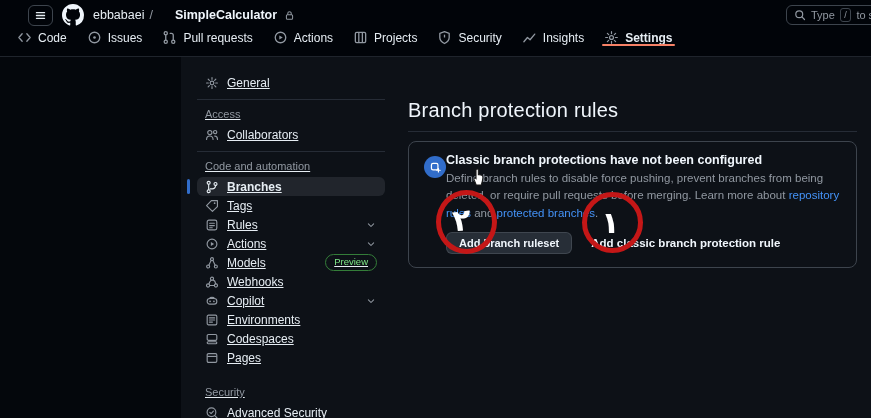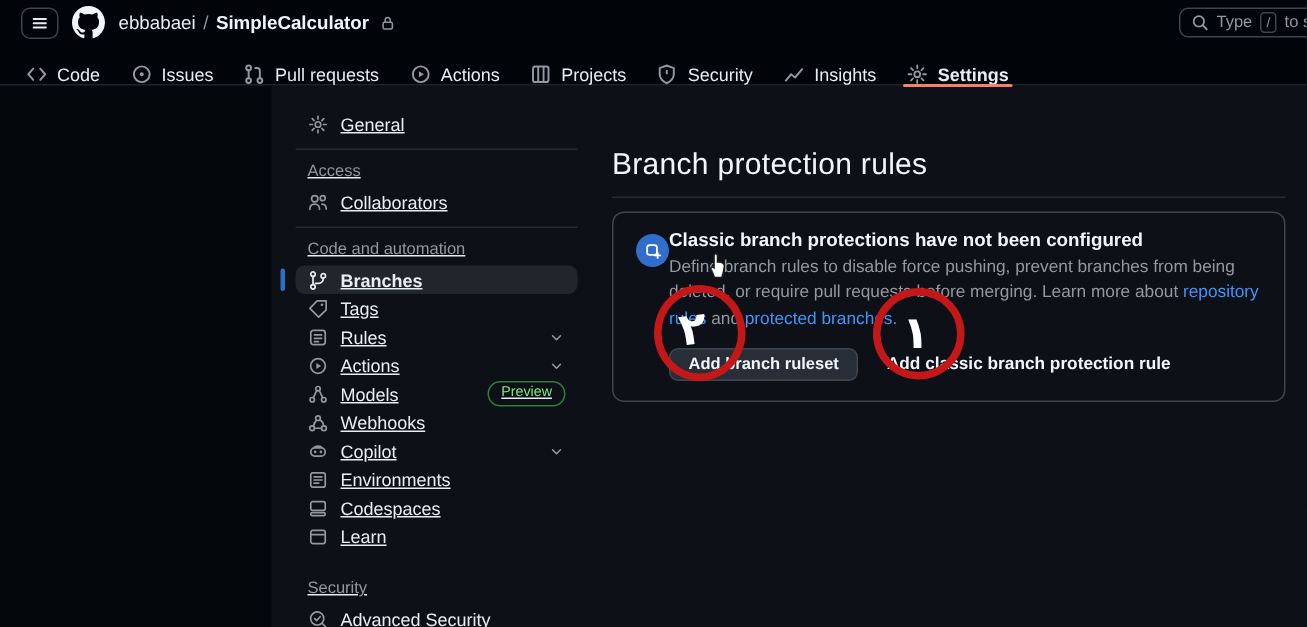--- a/index.html
+++ b/index.html
@@ -8,33 +8,33 @@
     position:relative; overflow:hidden;
     background:#0d1117;
     font-family:"Liberation Sans", sans-serif;
     color:#e6edf3;
     -webkit-font-smoothing:antialiased;
   }
   svg { display:block; }
 
   
   .app-header { position:absolute; top:0; left:0; right:0; height:57px; background:#010409; border-bottom:1px solid #1f242c; z-index:2; }
-  .header-top { height:30px; display:flex; align-items:center; padding:0 14px; gap:9px; }
+  .header-top { height:30px; display:flex; align-items:center; padding:0 28px; gap:9px; }
   .hamburger-btn { width:25px; height:21px; border:1px solid #3d444d; border-radius:6px; background:transparent; color:#e6edf3; display:flex; align-items:center; justify-content:center; cursor:pointer; }
   .gh-logo { color:#f0f6fc; display:flex; align-items:center; }
   .breadcrumb { display:flex; align-items:center; gap:5px; font-size:12.5px; }
   .breadcrumb .owner { color:#e6edf3; }
   .breadcrumb .sep { color:#9198a1; }
-  .breadcrumb .repo { color:#f0f6fc; font-weight:700; }
+  .breadcrumb .repo { color:#f0f6fc; font-weight:700;margin-left:17px; }
   .breadcrumb .lock { color:#9198a1; margin-left:2px; display:flex; }
   .search-box { position:absolute; left:786px; top:5px; width:112px; height:20px; border:1px solid #3d444d; border-radius:6px; display:flex; align-items:center; gap:5px; padding:0 7px; color:#9198a1; font-size:11px; white-space:nowrap; cursor:text; }
   .slash-key { border:1px solid #3d444d; border-radius:3px; font-size:9px; line-height:1; padding:1.5px 3.5px; color:#9198a1; }
 
   
-  .tabs-row { position:absolute; top:30px; left:0; height:27px; display:flex; align-items:flex-end; padding:0 8px; gap:2px; }
+  .tabs-row { position:absolute; top:30px; left:0; height:27px; display:flex; align-items:flex-start; padding:0 8px; gap:2px; }
   .tab { display:flex; align-items:center; gap:6px; padding:0 9px; font-size:12px; color:#e6edf3; position:relative; cursor:pointer; }
   .tab .ticon { color:#9198a1; display:flex; }
   .tab.active { font-weight:600; }
   .tab.active::after { content:""; position:absolute; left:7px; right:7px; bottom:-1px; height:2px; border-radius:2px; background:#f78166; }
 
   
   .left-void { position:absolute; top:57px; left:0; width:181px; bottom:0; background:#04070c; }
   .sidebar { position:absolute; top:57px; left:181px; width:224px; bottom:0; padding:16px 20px 0 16px;text-decoration:underline; }
   .side-item { display:flex; align-items:center; gap:8px; height:19px; padding:0 8px; border-radius:6px; font-size:12px; color:#e6edf3; position:relative; cursor:pointer; }
   .side-item .sicon { color:#9198a1; display:flex; flex-shrink:0; }
@@ -322,21 +322,21 @@
       </span>
     <span>Codespaces</span>
   </div>
   <div class="side-item">
     <span class="sicon">
         <svg width="14" height="14" viewBox="0 0 16 16" fill="none" stroke="currentColor" stroke-width="1.3">
           <rect x="2.5" y="3" width="11" height="10" rx="1.5"></rect>
           <path d="M2.5 6.2h11"></path>
         </svg>
       </span>
-    <span>Learn</span>
+    <span>Pages</span>
   </div>
 
   <div class="side-gap"></div>
   <div class="side-heading">Security</div>
 
   <div class="side-item">
     <span class="sicon">
         <svg width="14" height="14" viewBox="0 0 16 16" fill="none" stroke="currentColor" stroke-width="1.3" stroke-linecap="round" stroke-linejoin="round">
           <circle cx="7.4" cy="7.2" r="5"></circle>
           <path d="M5.5 7.3 7 8.8l2.6-2.9M11.2 11l2.4 2.4"></path>

